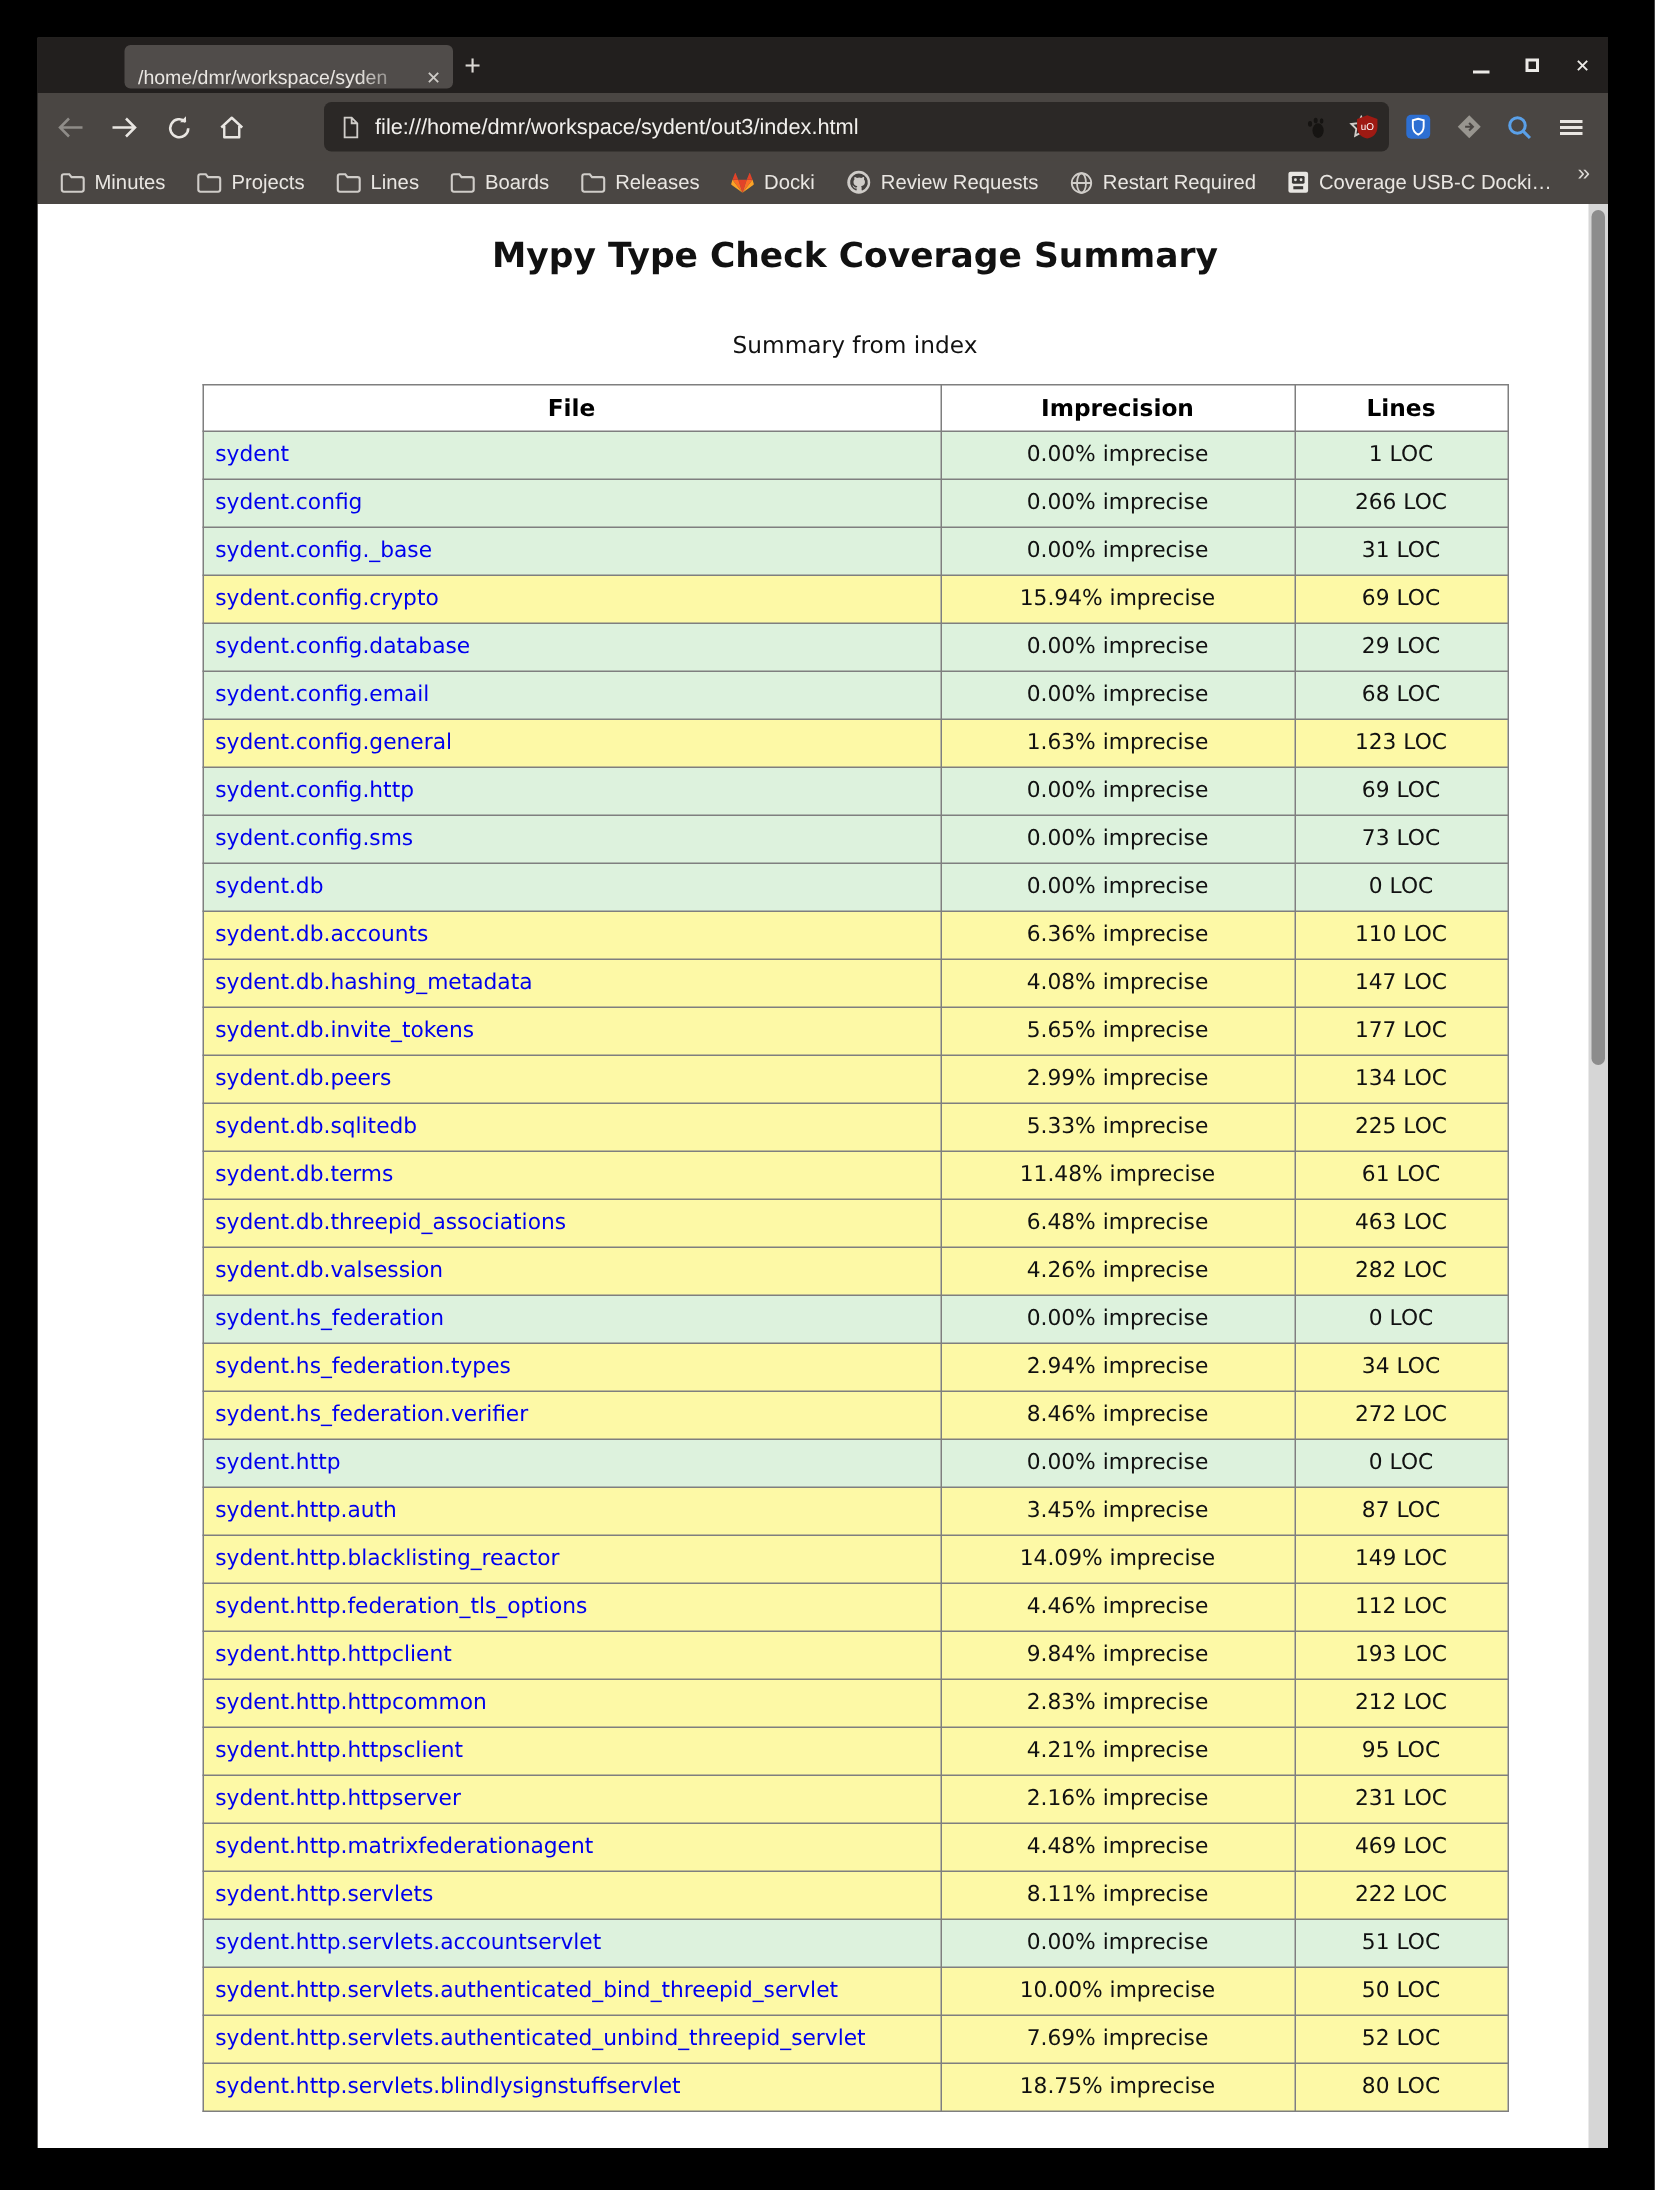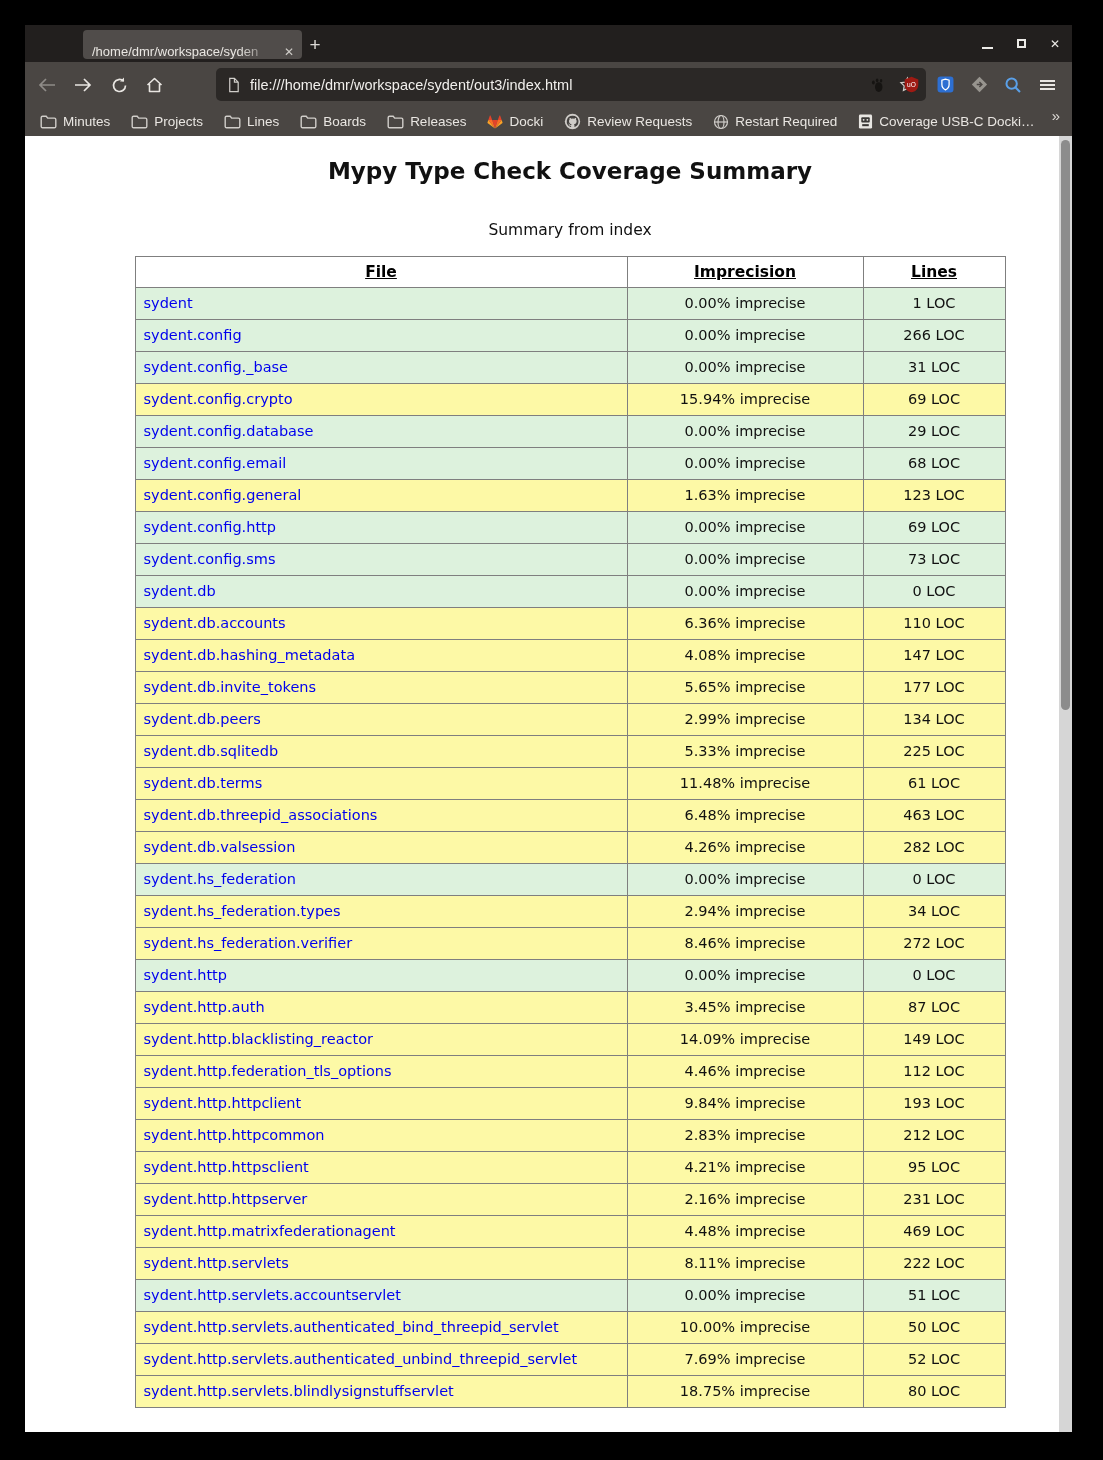--- a/index.html
+++ b/index.html
@@ -52,21 +52,21 @@
   .content { position:relative; height:1348px; background:#fff; overflow:hidden;
              font-family:"DejaVu Sans", sans-serif;padding-left:28px; }
   .page-body { width:1034px; }
   h1 { text-align:center; margin-top:22px; font-size:23px; color:#111;
        font-family:"DejaVu Sans", sans-serif; }
   .subtitle { text-align:center; margin-top:37px; font-size:15.5px; color:#111; }
 
   table { border-collapse:collapse; margin:17px auto 0; table-layout:fixed; width:870px; }
   th, td { border:1px solid var(--border,#7f7f7f); }
   th { background:#fff; font-weight:bold; font-size:15.5px; padding:6px; color:#000;
-       text-align:center;text-decoration:underline; }
+       text-align:center; }
   td { font-size:14.5px; padding:5px 8px; line-height:21px; color:#111; }
   td.file { text-align:left; white-space:nowrap; overflow:hidden; }
   td.num  { text-align:center; white-space:nowrap; }
   tr.ok   { background:var(--ok,#ddf2dd); }
   tr.warn { background:var(--warn,#fdf9a6); }
   td.file a { color:var(--link,#0000ee); text-decoration:none; }
 
   
   .scroll-track { position:absolute; right:0; top:0; width:13px; height:1296px;
                   background:#d6d6d6; }

